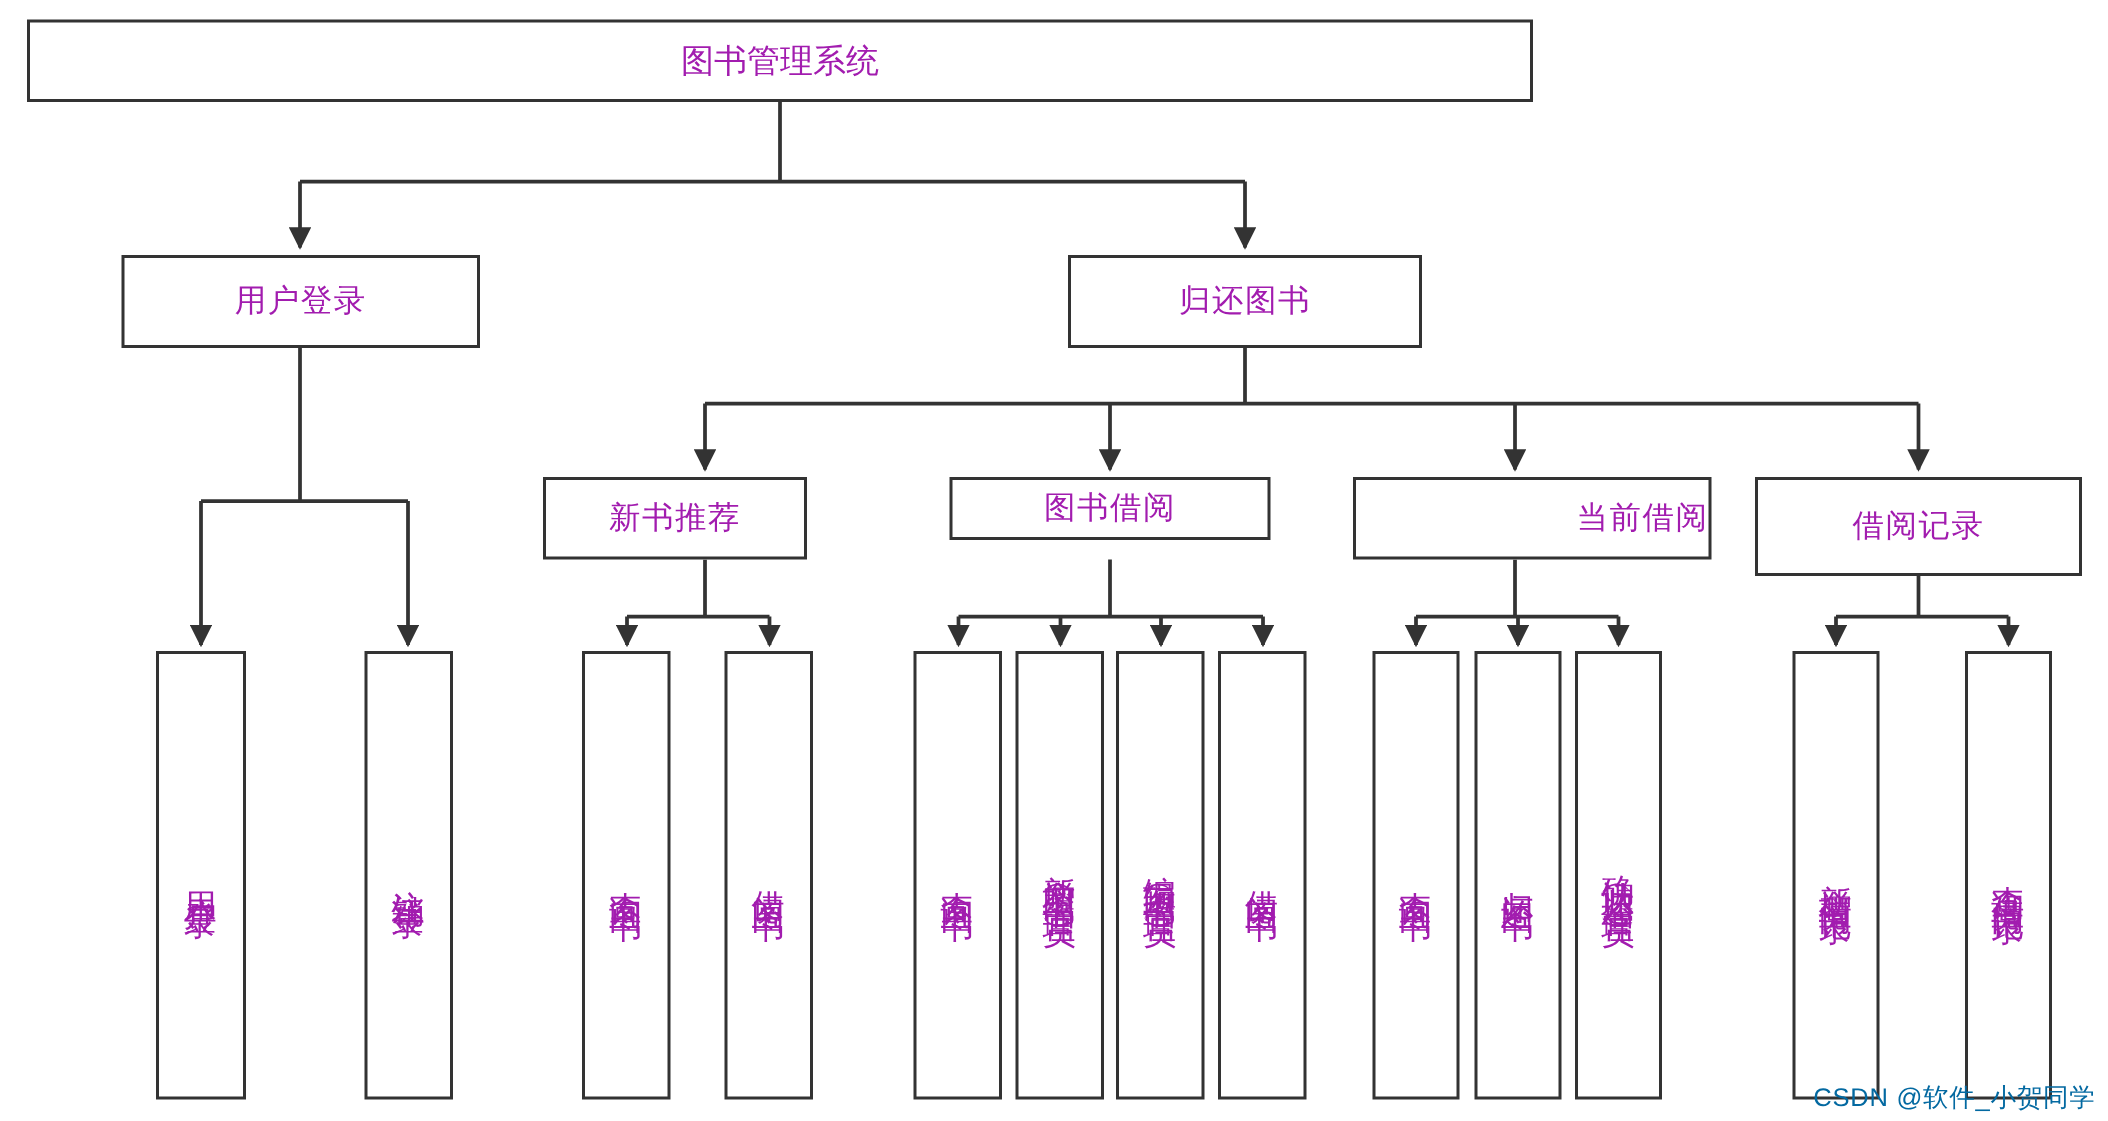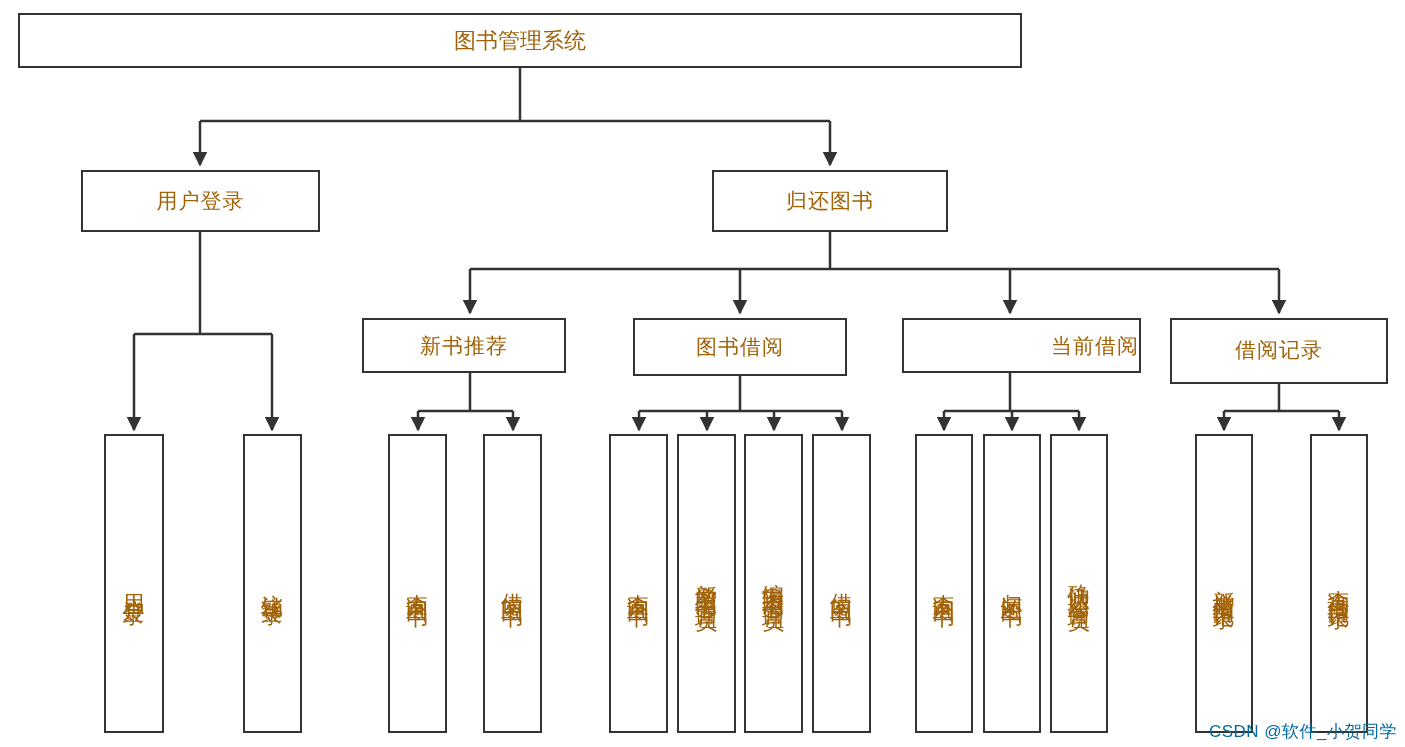--- a/index.html
+++ b/index.html
@@ -26,21 +26,21 @@
     pointer-events: none;
   }
   .node {
     position: absolute;
     box-sizing: border-box;
     border: 2.5px solid #333333;
     background: #ffffff;
     display: flex;
     align-items: center;
     justify-content: center;
-    color: #a16207;
+    color: #a21caf;
   }
   .node.h {
     font-size: 21px;
     letter-spacing: 1px;
     line-height: 1.2;
   }
   .node.root {
     font-size: 22px;
   }
   .node.v {
@@ -123,24 +123,24 @@
     <span>图书管理系统</span>
   </div>
 
   <div class="node h" style="left:81px; top:170px; width:239px; height:62px;">
     <span>用户登录</span>
   </div>
   <div class="node h" style="left:712px; top:170px; width:236px; height:62px;">
     <span>归还图书</span>
   </div>
 
-  <div class="node h" style="left:362px; top:318px; width:204px; height:55px;">
+  <div class="node h" style="left:362px; top:318px; width:176px; height:55px;">
     <span>新书推荐</span>
   </div>
-  <div class="node h" style="left:633px; top:318px; width:214px; height:58px;">
+  <div class="node h" style="left:633px; top:318px; width:214px; height:42px;">
     <span>图书借阅</span>
   </div>
   <div class="node h" style="left:902px; top:318px; width:239px; height:55px;justify-content:flex-end;">
     <span>当前借阅</span>
   </div>
   <div class="node h" style="left:1170px; top:318px; width:218px; height:66px;font-family:Liberation Serif, serif;">
     <span>借阅记录</span>
   </div>
 
   <div class="node v" style="left:104px; top:434px; width:60px; height:299px;">

